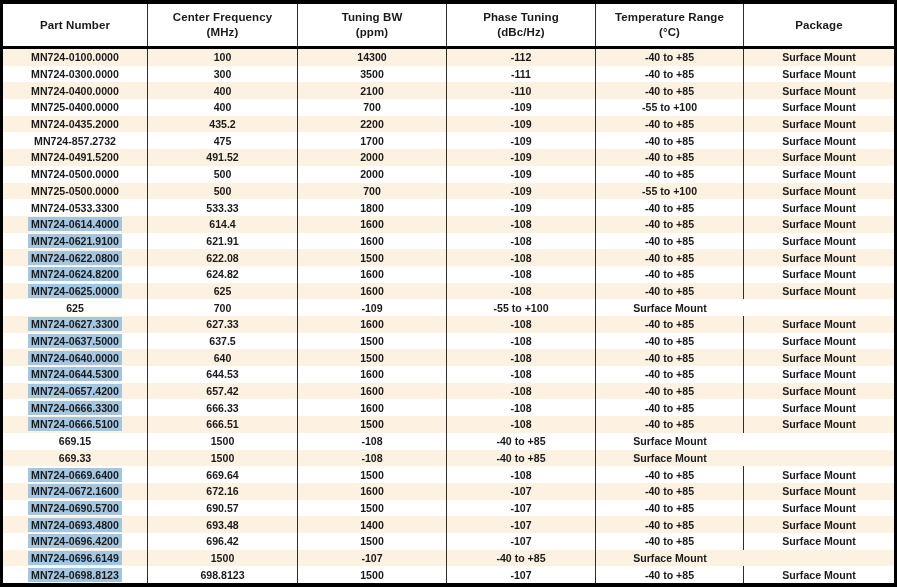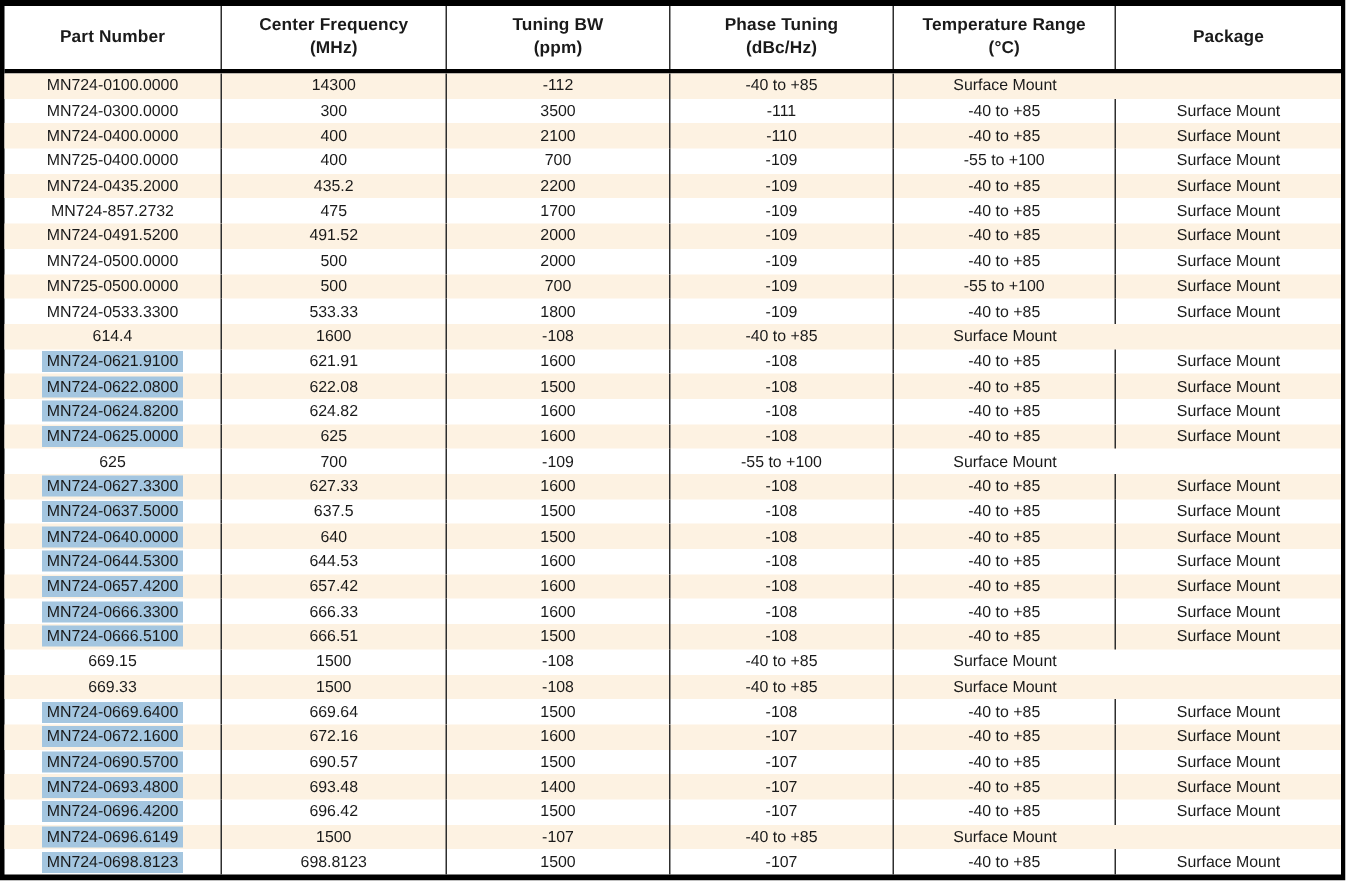--- a/index.html
+++ b/index.html
@@ -34,21 +34,21 @@
     border-bottom: 3px solid var(--border, #000);
     flex: 0 0 auto;
   }
   .header-row .cell {
     font-weight: bold;
     font-size: 11.5px;
     line-height: 1.3;
     letter-spacing: 0.1px;
   }
   .table-body { flex: 1 1 auto; display: flex; flex-direction: column; }
-  .table-body .row { flex: 1 1 0; }
+  .table-body .row { flex: 1 1 0; font-weight: bold; }
   .table-body .cell { font-size: 10.6px; }
   .table-body .row.stripe { background: var(--stripe, #fdf3e3); }
   .pn.selected {
     background: var(--sel, #a5c6e0);
     padding: 1px 3px;
   }
 </style>
 </head>
 <body>
 
@@ -76,20 +76,23 @@
     <div class="cell">
       <span>Package</span>
     </div>
   </div>
   <div class="table-body" id="rows">
       <div class="row stripe">
         <div class="cell">
           <span class="pn">MN724-0100.0000</span>
         </div>
         <div class="cell">
+          <span>100</span>
+        </div>
+        <div class="cell">
           <span>14300</span>
         </div>
         <div class="cell">
           <span>-112</span>
         </div>
         <div class="cell">
           <span>-40 to +85</span>
         </div>
         <div class="cell">
           <span>Surface Mount</span>
@@ -269,20 +272,23 @@
           <span>-109</span>
         </div>
         <div class="cell">
           <span>-40 to +85</span>
         </div>
         <div class="cell">
           <span>Surface Mount</span>
         </div>
       </div>
       <div class="row stripe">
+        <div class="cell">
+          <span class="pn selected">MN724-0614.4000</span>
+        </div>
         <div class="cell">
           <span>614.4</span>
         </div>
         <div class="cell">
           <span>1600</span>
         </div>
         <div class="cell">
           <span>-108</span>
         </div>
         <div class="cell">

